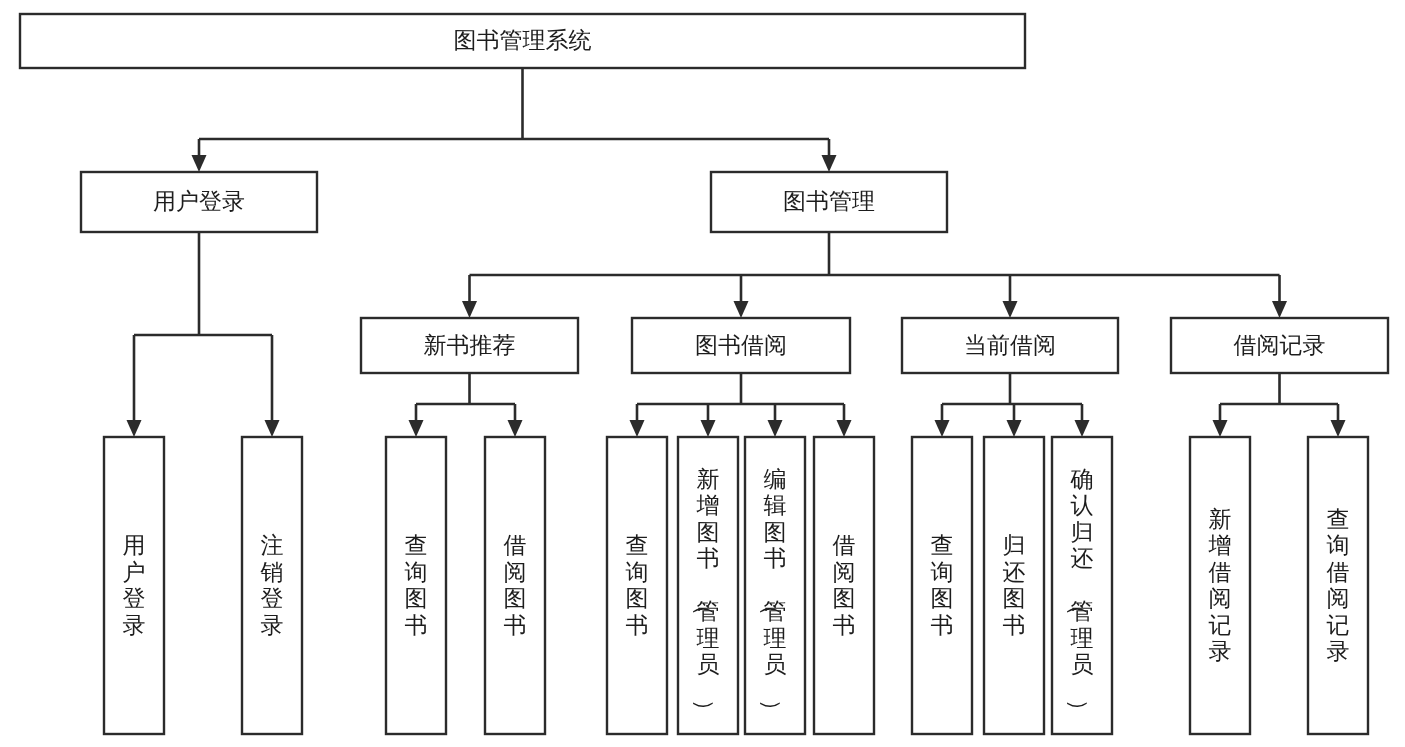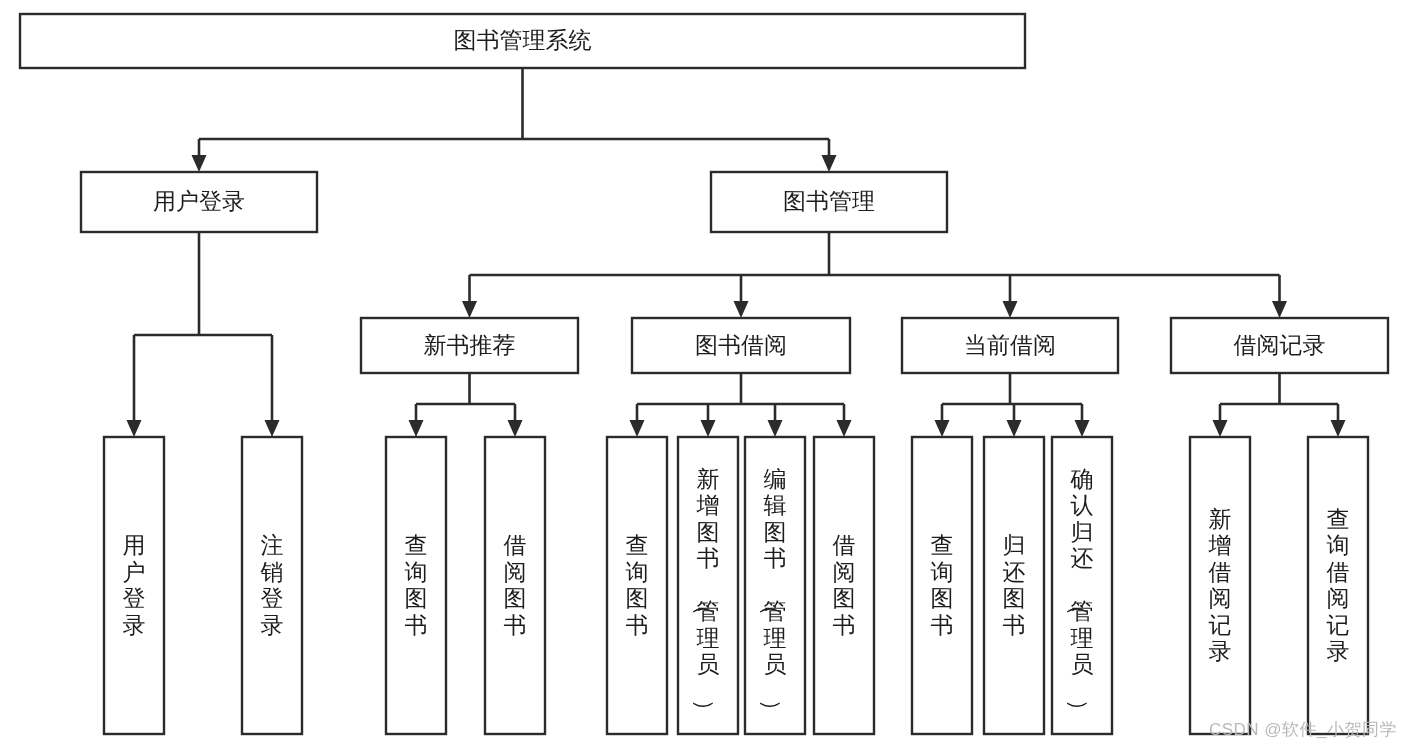--- a/index.html
+++ b/index.html
@@ -202,14 +202,13 @@
         <g>
           <rect x="1190" y="437" width="60" height="297" class="node-box"></rect>
           <text class="node-label-v"><tspan x="1220" y="526.67">新</tspan><tspan x="1220" y="553.17">增</tspan><tspan x="1220" y="579.67">借</tspan><tspan x="1220" y="606.17">阅</tspan><tspan x="1220" y="632.67">记</tspan><tspan x="1220" y="659.17">录</tspan></text>
         </g>
         <g>
           <rect x="1308" y="437" width="60" height="297" class="node-box"></rect>
           <text class="node-label-v"><tspan x="1338" y="526.67">查</tspan><tspan x="1338" y="553.17">询</tspan><tspan x="1338" y="579.67">借</tspan><tspan x="1338" y="606.17">阅</tspan><tspan x="1338" y="632.67">记</tspan><tspan x="1338" y="659.17">录</tspan></text>
         </g>
       </g>
   </svg>
-  <div class="watermark-text">CSDN @软件_小贺同学</div>
 </div>
 
 </body></html>

